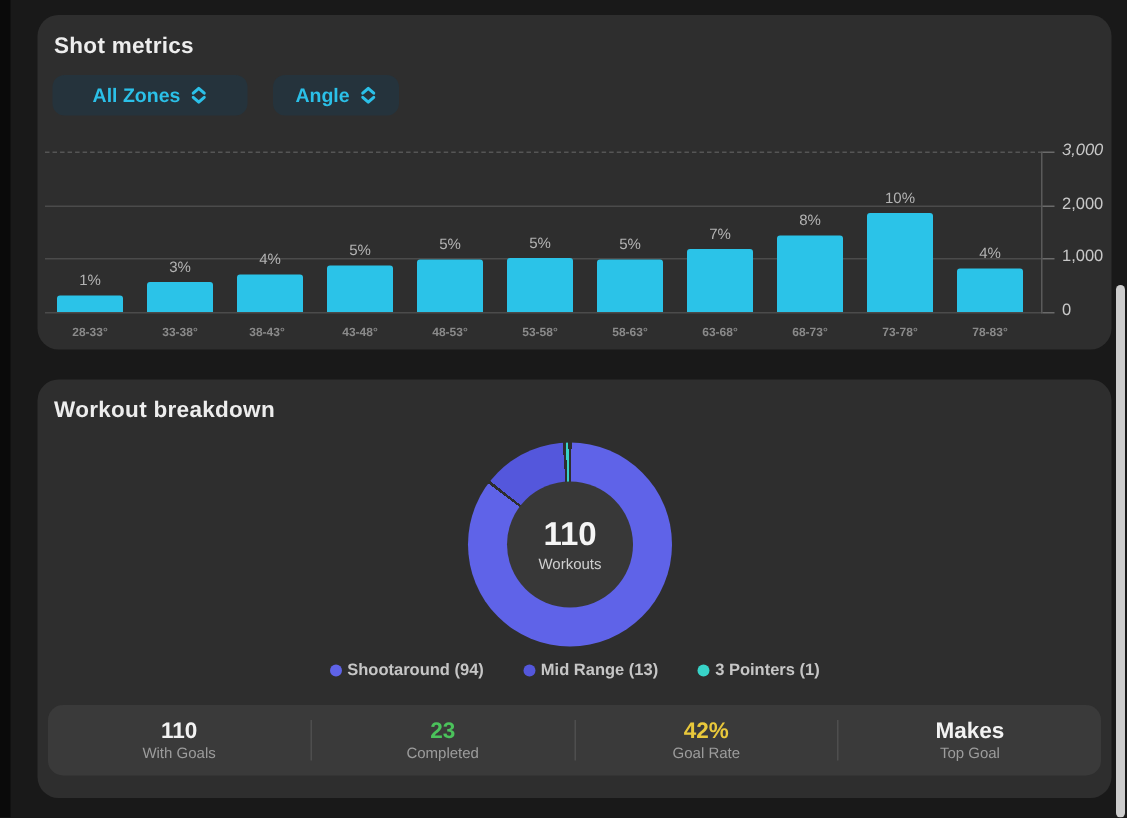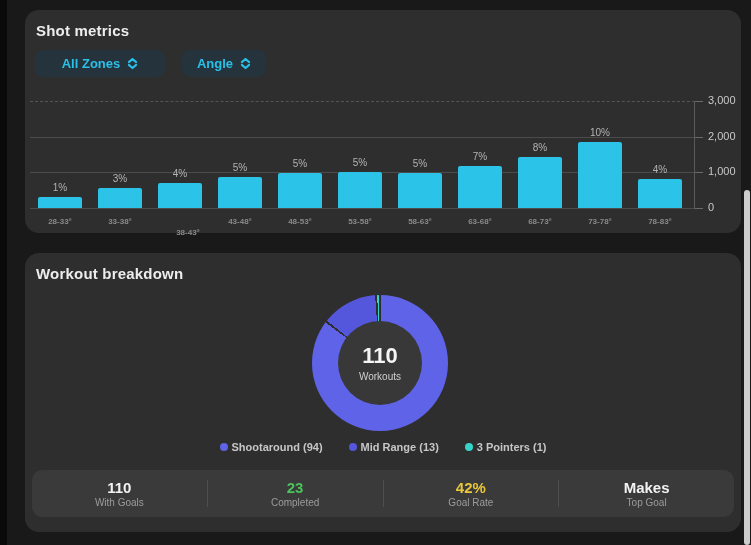--- a/index.html
+++ b/index.html
@@ -89,21 +89,21 @@
         <div class="x-label" style="left: 0px;">28-33°</div>
         <div class="bar-group" style="left: 68px; height: 107px;">
           <div class="bar" style="height: 19.6167px; background: rgb(43, 195, 232);"></div>
           <div class="bar-label" style="bottom: 23.6167px;">3%</div>
         </div>
         <div class="x-label" style="left: 60px;">33-38°</div>
         <div class="bar-group" style="left: 128px; height: 107px;">
           <div class="bar" style="height: 24.61px; background: rgb(43, 195, 232);"></div>
           <div class="bar-label" style="bottom: 28.61px;">4%</div>
         </div>
-        <div class="x-label" style="left: 128px; margin-top: 11px;">38-43°</div>
+        <div class="x-label" style="left: 118px;">38-43°</div>
         <div class="bar-group" style="left: 188px; height: 107px;">
           <div class="bar" style="height: 31.3867px; background: rgb(43, 195, 232);"></div>
           <div class="bar-label" style="bottom: 35.3867px;">5%</div>
         </div>
         <div class="x-label" style="left: 180px;">43-48°</div>
         <div class="bar-group" style="left: 248px; height: 107px;">
           <div class="bar" style="height: 34.9533px; background: rgb(43, 195, 232);"></div>
           <div class="bar-label" style="bottom: 38.9533px;">5%</div>
         </div>
         <div class="x-label" style="left: 240px;">48-53°</div>
@@ -133,21 +133,21 @@
         </div>
         <div class="x-label" style="left: 540px;">73-78°</div>
         <div class="bar-group" style="left: 608px; height: 107px;">
           <div class="bar" style="height: 28.89px; background: rgb(43, 195, 232);"></div>
           <div class="bar-label" style="bottom: 32.89px;">4%</div>
         </div>
         <div class="x-label" style="left: 600px;">78-83°</div>
         <div class="axis-line"></div>
       </div>
     <div class="y-axis" id="y-axis">
-        <div class="y-tick" style="top: -7px;">3,000<div class="y-tick-mark"></div></div>
+        <div class="y-tick" style="top: -7px; font-style: italic;">3,000<div class="y-tick-mark"></div></div>
         <div class="y-tick" style="top: 28.6667px;">2,000<div class="y-tick-mark"></div></div>
         <div class="y-tick" style="top: 64.3333px;">1,000<div class="y-tick-mark"></div></div>
         <div class="y-tick" style="top: 100px;">0<div class="y-tick-mark"></div></div>
       </div>
   </section>
 
   <section class="card card-workout">
     <h2 class="card-title">Workout breakdown</h2>
     <div class="donut" id="donut" style="background: conic-gradient(rgb(46, 46, 46) 0deg, rgb(46, 46, 46) 0.9deg, rgb(95, 99, 232) 0.9deg, rgb(95, 99, 232) 306.736deg, rgb(46, 46, 46) 306.736deg, rgb(46, 46, 46) 307.636deg, rgb(46, 46, 46) 307.636deg, rgb(46, 46, 46) 308.536deg, rgb(84, 87, 220) 308.536deg, rgb(84, 87, 220) 355.827deg, rgb(46, 46, 46) 355.827deg, rgb(46, 46, 46) 356.727deg, rgb(46, 46, 46) 356.727deg, rgb(46, 46, 46) 357.627deg, rgb(56, 211, 200) 357.627deg, rgb(56, 211, 200) 359.1deg, rgb(46, 46, 46) 359.1deg, rgb(46, 46, 46) 360deg);">
       <div class="hole">

